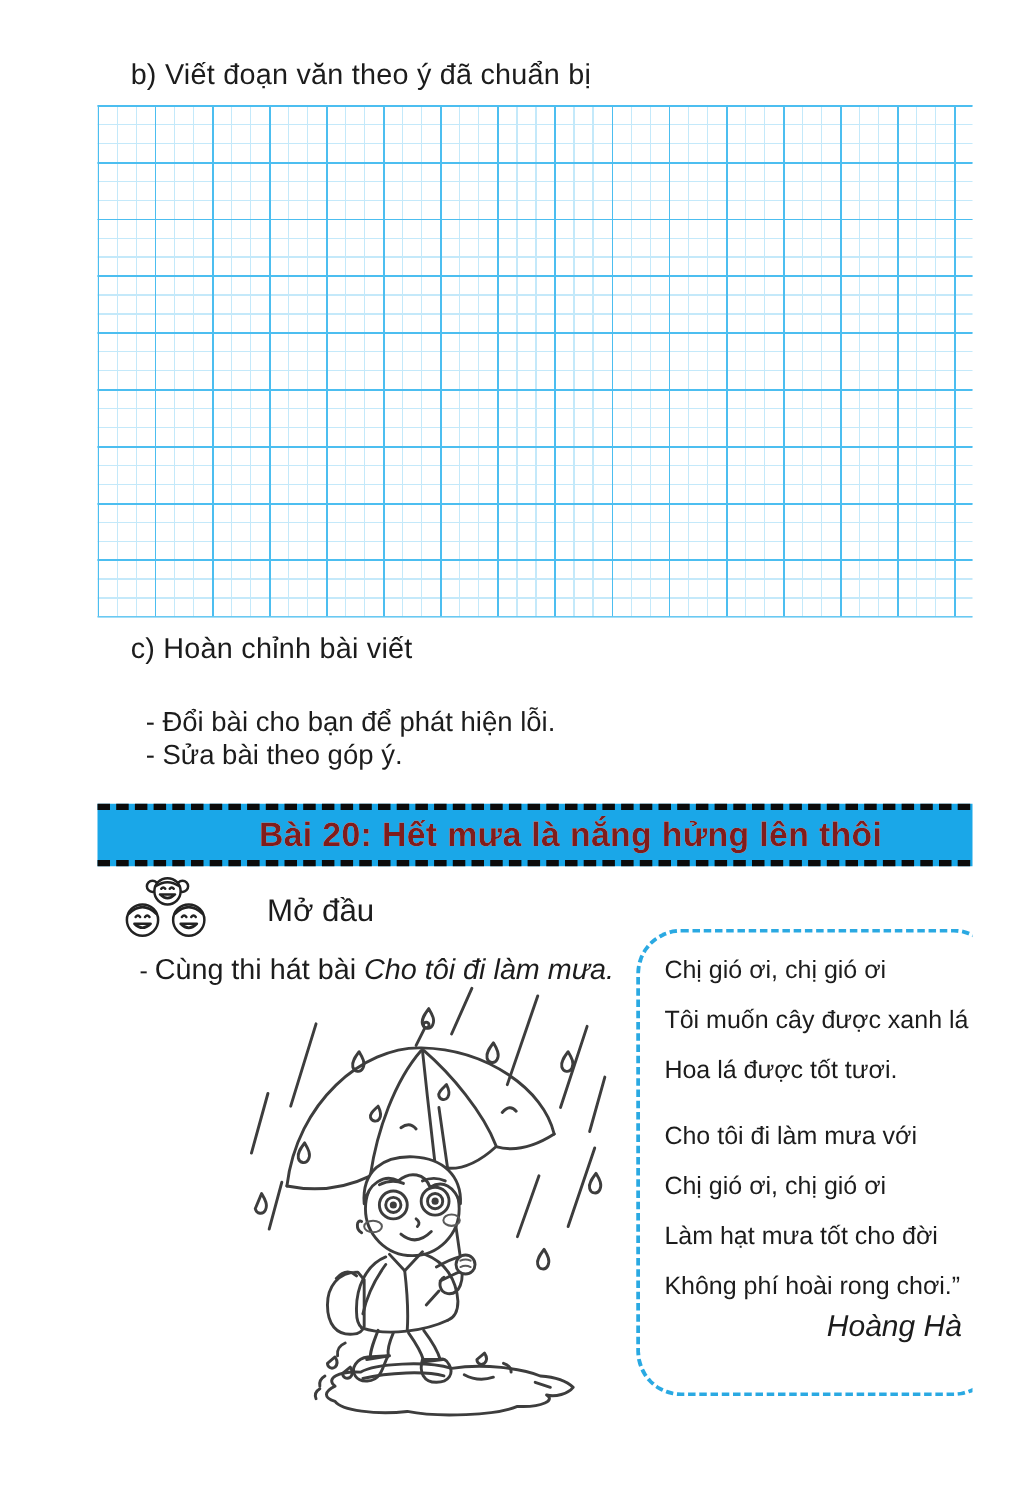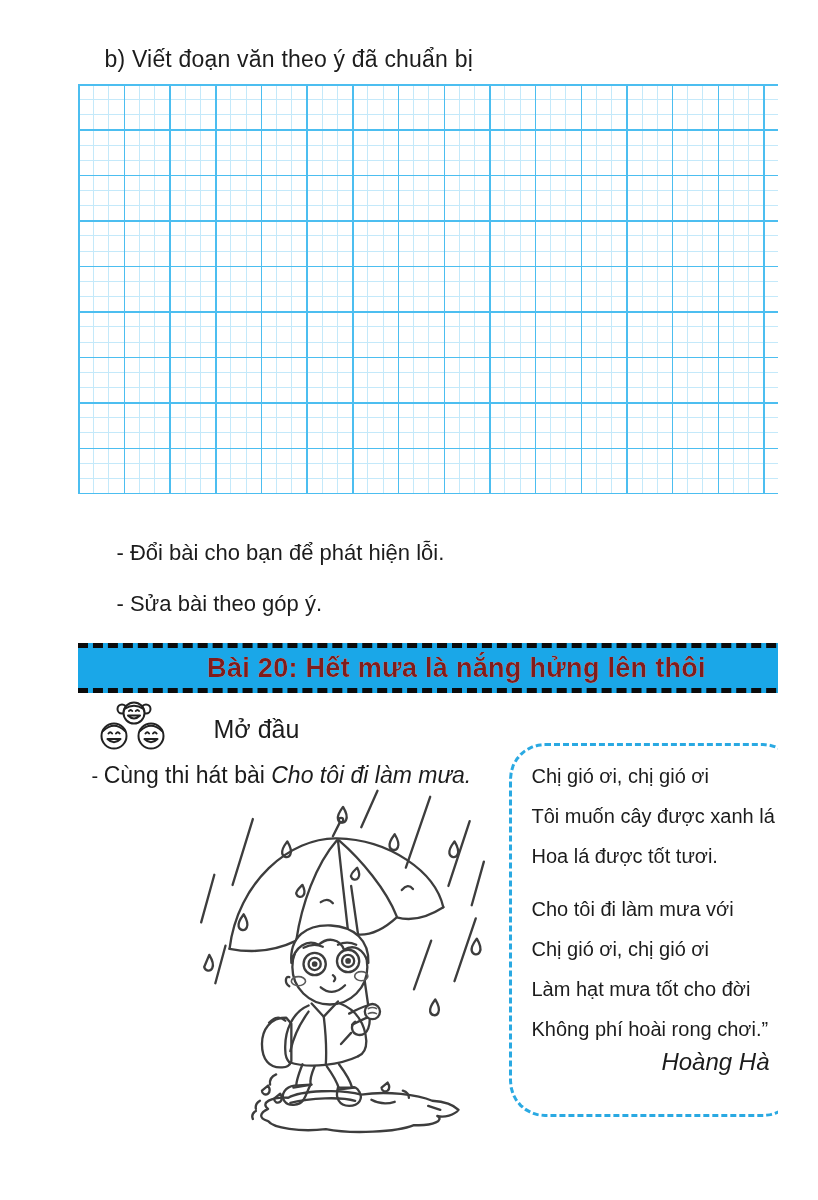--- a/index.html
+++ b/index.html
@@ -33,21 +33,21 @@
     border-top:5px dashed #0b0b0b;
     border-bottom:5px dashed #0b0b0b;
     display:flex; align-items:center; justify-content:center;
   }
   .banner-title {
     color:#7f1d1d; font-weight:bold; font-size:27px; letter-spacing:0.3px;
     text-shadow:0 0 0.5px #ffffff;
   }
 
   .modau-label { left:127px; top:715px; font-size:25px;margin-left:46px; }
-  .instruction { left:51px;  top:762px; font-size:23px; white-space:nowrap; }
+  .instruction { left:71px;  top:762px; font-size:23px; white-space:nowrap; }
   .instruction .dash { font-size:20px; }
   .instruction em { font-style:italic; }
 
   
   .lyrics-box {
     left:468px; top:743px; width:290px; height:374px; box-sizing:border-box;
     border:3px dashed #2aa9e2; border-radius:36px;
     padding:10px 12px 0 20px; overflow:hidden;
   }
   .lyric-line { font-size:20px; line-height:40px; white-space:nowrap; }
@@ -66,21 +66,22 @@
 </style>
 </head>
 <body>
 
 <div class="page">
 
   <div class="abs heading" style="left:64px; top:46px;">b) Viết đoạn văn theo ý đã chuẩn bị</div>
 
   <div class="abs writing-grid"></div>
 
-  <div class="abs bullet" style="left:76px; top:540px;">- Đổi bài cho bạn để phát hiện lỗi.</div>
+  <div class="abs heading" style="left:64px; top:505px;">c) Hoàn chỉnh bài viết</div>
+  <div class="abs bullet" style="left:76px; top:565px;">- Đổi bài cho bạn để phát hiện lỗi.</div>
   <div class="abs bullet" style="left:76px; top:591px;">- Sửa bài theo góp ý.</div>
 
   <div class="abs banner">
     <span class="banner-title">Bài 20: Hết mưa là nắng hửng lên thôi</span>
   </div>
 
   <div class="abs" style="left:56px; top:700px; width:74px; height:52px;">
     <svg width="74" height="52" viewBox="0 0 74 52">
       <g stroke="#222" stroke-width="2" fill="#ffffff" stroke-linecap="round" stroke-linejoin="round">
         <circle cx="25" cy="9" r="4.5"></circle>

